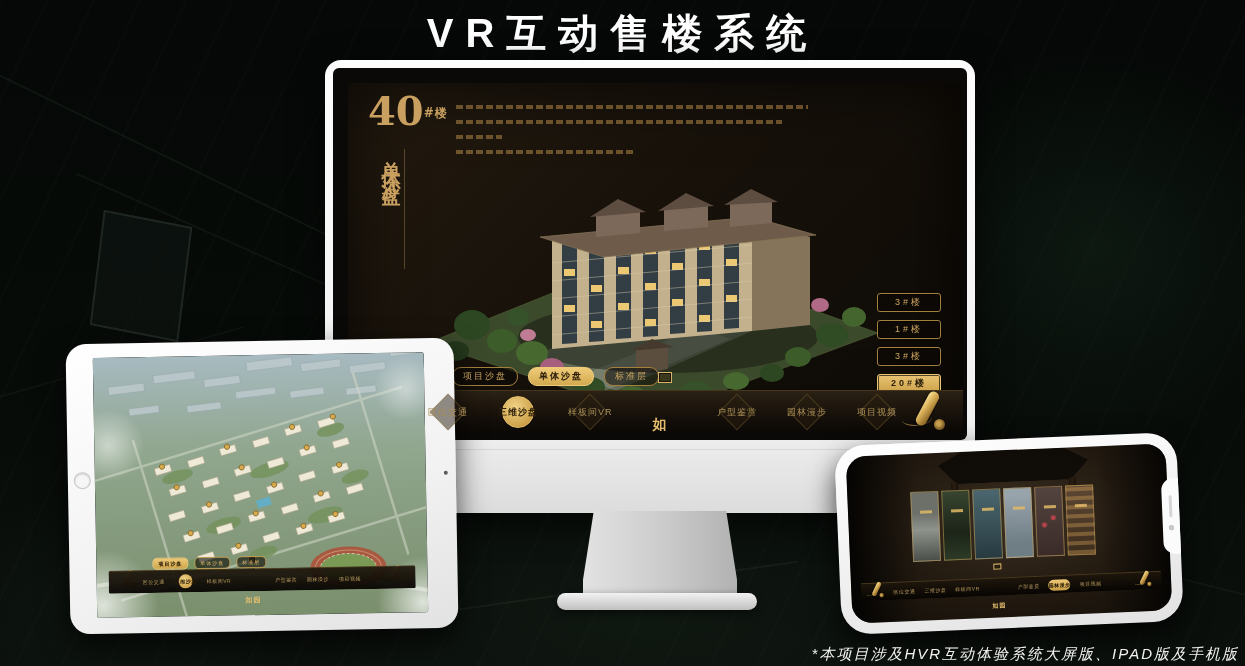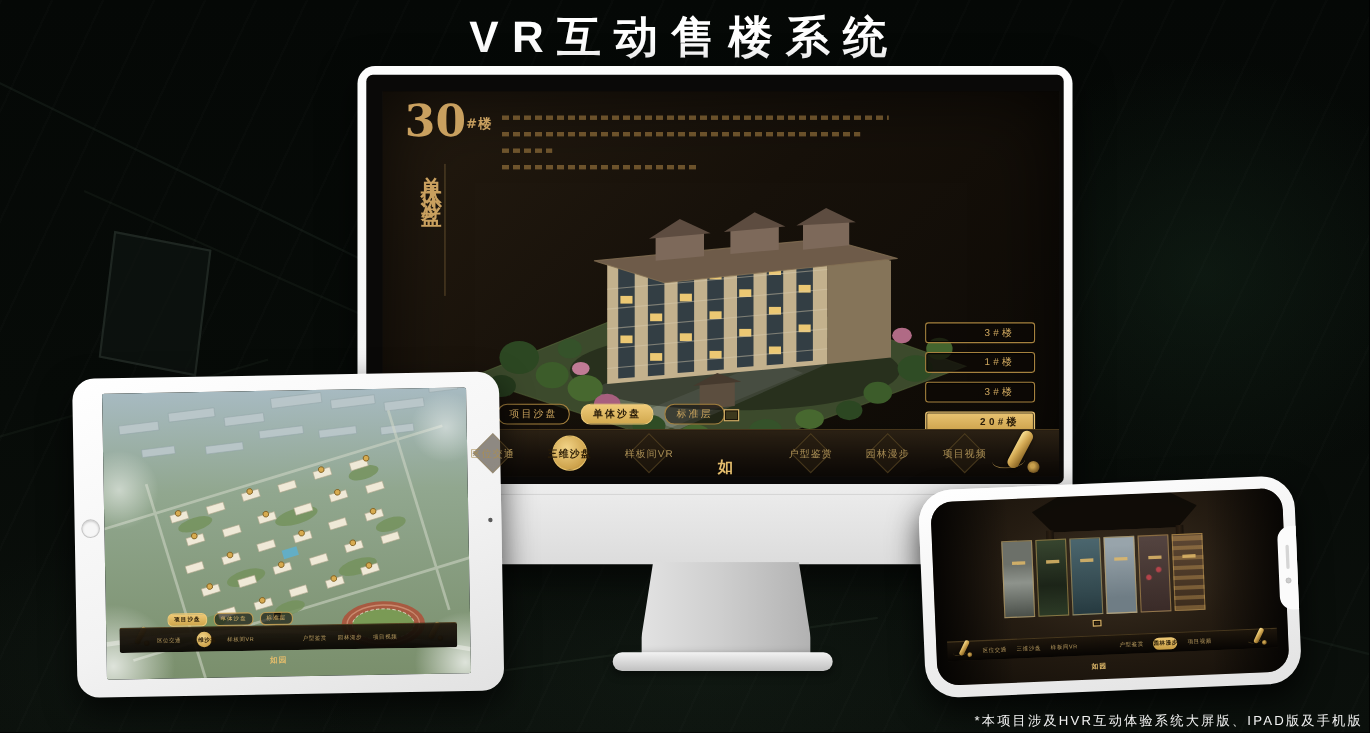--- a/index.html
+++ b/index.html
@@ -22,21 +22,21 @@
   .bg-blob1{right:-70px;top:50px;width:440px;height:400px;
             background:radial-gradient(ellipse,rgba(30,58,40,.30),transparent 70%);}
   .bg-blob2{left:280px;bottom:-90px;width:720px;height:280px;
             background:radial-gradient(ellipse,rgba(40,62,46,.18),transparent 72%);}
   .bg-blob3{left:-80px;bottom:-60px;width:420px;height:240px;
             background:radial-gradient(ellipse,rgba(34,52,40,.16),transparent 70%);}
 
   
   .page-title{left:0;top:6px;width:100%;text-align:center;color:#fff;
     font-size:40px;font-weight:bold;letter-spacing:12px;}
-  .footnote{right:6px;bottom:2px;color:#f2f2f2;font-size:12px;letter-spacing:2px;}
+  .footnote{right:6px;bottom:2px;color:#f2f2f2;font-size:15px;letter-spacing:2px;font-style:italic;}
   .scroll-icon{position:absolute;width:40px;height:42px;}
   .scroll-bar{position:absolute;left:13px;top:1px;width:11px;height:37px;border-radius:6px;
     background:linear-gradient(100deg,#f4d98b 10%,#d3a953 45%,#8f6a28 90%);
     transform:rotate(28deg);box-shadow:0 1px 3px rgba(0,0,0,.6);}
   .scroll-cap{position:absolute;left:25px;bottom:1px;width:11px;height:11px;border-radius:50%;
     background:radial-gradient(circle at 42% 42%,#caa24e 20%,#6b4d1c 75%);}
   .scroll-line{position:absolute;left:-7px;bottom:5px;width:30px;height:14px;
     border-bottom:1px solid rgba(210,170,90,.65);border-radius:0 0 60% 40%;}
   .scroll-icon.xs{transform:scale(.45);transform-origin:center;}
   .scroll-icon.xxs{transform:scale(.4);transform-origin:center;}
@@ -66,21 +66,21 @@
 
   .desc{left:108px;top:22px;width:390px;}
   .desc-line{height:4px;margin-bottom:11px;
     background:repeating-linear-gradient(90deg,rgba(190,145,75,.5) 0 7px,transparent 7px 10px);}
 
   .bld-svg{left:52px;top:52px;width:508px;height:292px;}
 
   .bld-buttons{right:22px;top:210px;}
   .bld-btn{width:62px;height:17px;line-height:17px;text-align:center;font-size:9px;
     letter-spacing:3px;color:#cda65e;border:1px solid #a5813e;border-radius:3px;
-    background:rgba(12,9,5,.72);margin-bottom:8px;box-shadow:inset 0 0 0 1px rgba(0,0,0,.65);padding-left:36px;}
+    background:rgba(12,9,5,.72);margin-bottom:8px;box-shadow:inset 0 0 0 1px rgba(0,0,0,.65);}
   .bld-btn.active{background:linear-gradient(#e9c473,#cda24b);color:#2a1d0a;
     font-weight:bold;border-color:#e9c473;}
 
   .tabs{left:104px;bottom:47px;display:flex;gap:10px;}
   .tab{height:17px;line-height:17px;padding:0 10px;font-size:9px;letter-spacing:2px;
     color:#cda65e;border:1px solid #a5813e;border-radius:9px;background:rgba(12,9,5,.55);}
   .tab.active{background:linear-gradient(#efcb79,#d2a94f);color:#2a1d0a;font-weight:bold;border-color:#efcb79;}
 
   .navbar{left:0;right:0;bottom:0;height:42px;display:flex;align-items:center;
     gap:26px;padding:0 64px 0 78px;
@@ -189,21 +189,21 @@
 
   <div class="abs monitor-frame"></div>
   <div class="abs monitor-glass"></div>
   <div class="abs chin-seam"></div>
   <div class="abs stand-neck"></div>
   <div class="abs stand-base"></div>
 
   <div class="abs m-app">
 
     <div class="abs hero-num">
-      <span>30</span><span class="hero-suffix">#楼</span>
+      <span>40</span><span class="hero-suffix">#楼</span>
     </div>
     <div class="abs hero-rule"></div>
     <div class="abs hero-vert">单体沙盘</div>
 
     <div class="abs desc">
       <div class="desc-line" style="width:352px"></div>
       <div class="desc-line" style="width:326px"></div>
       <div class="desc-line" style="width:46px"></div>
       <div class="desc-line" style="width:178px"></div>
     </div>

